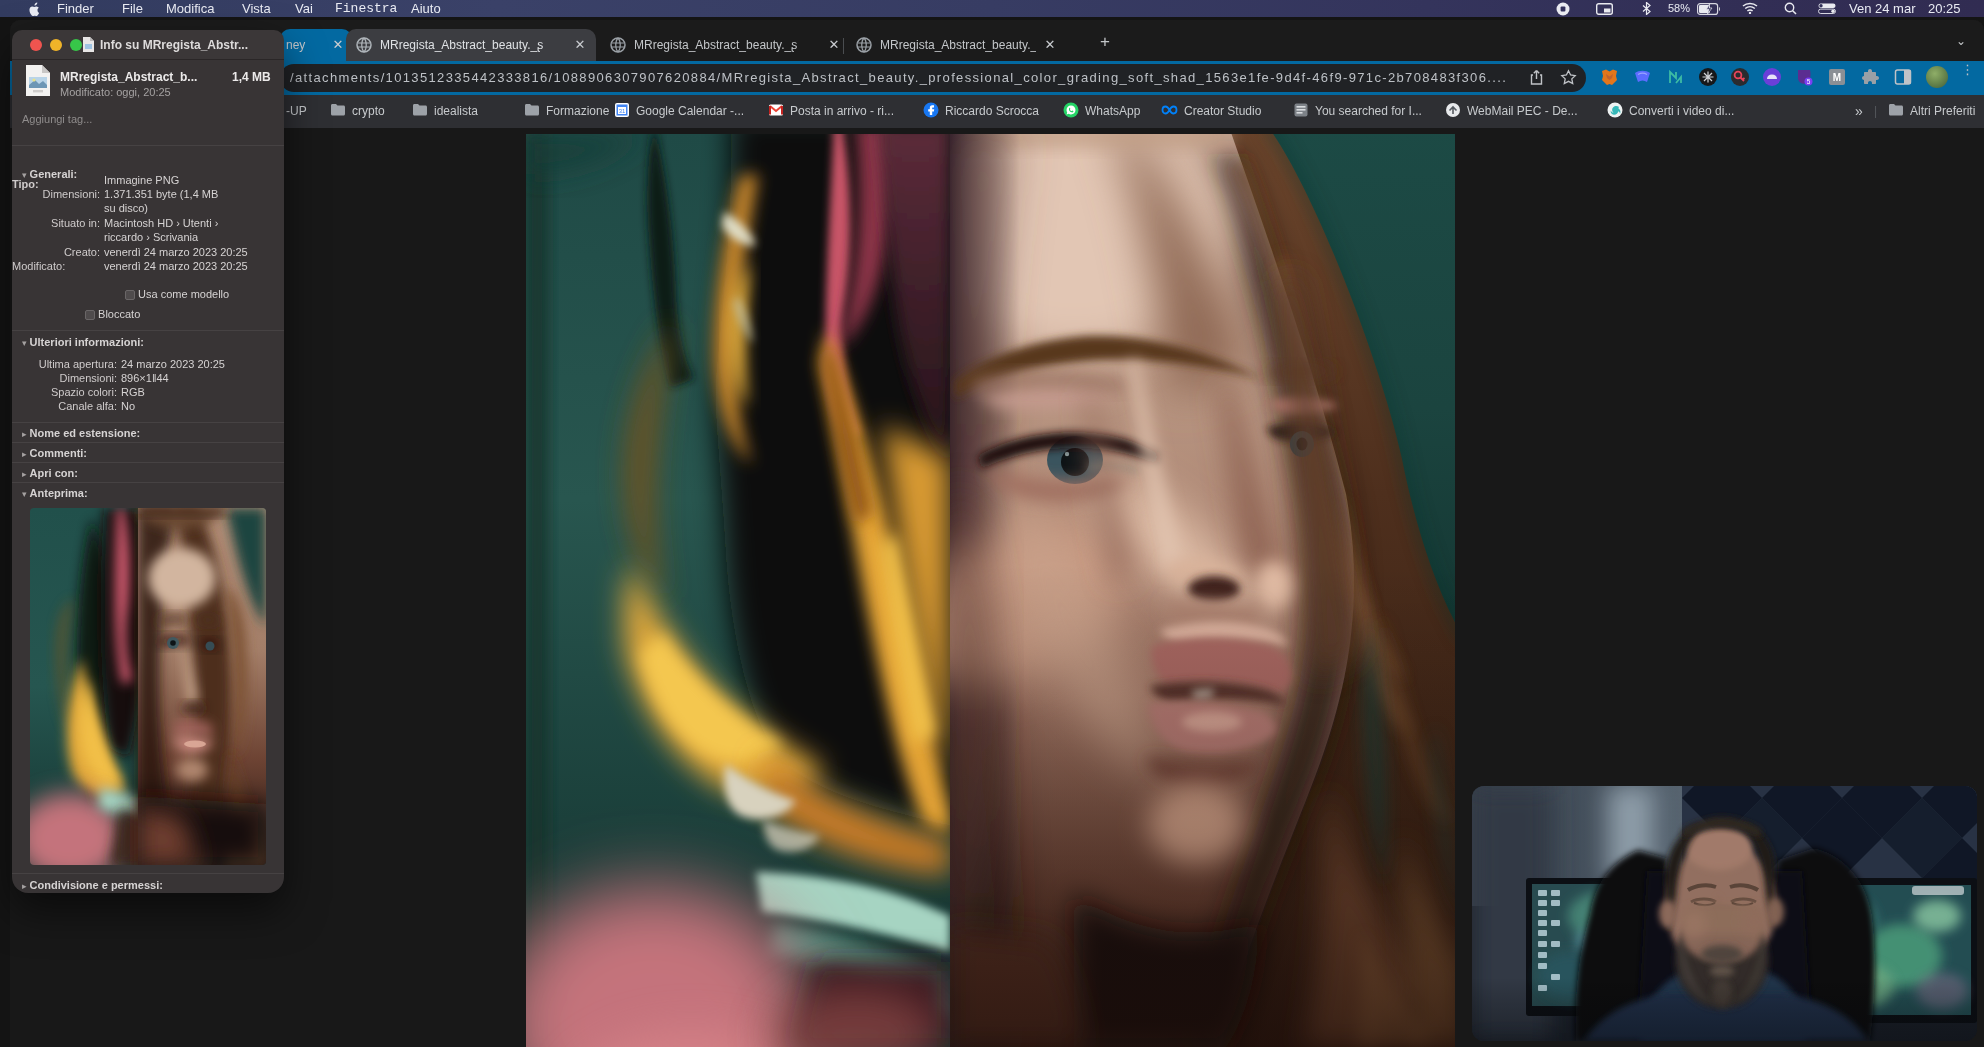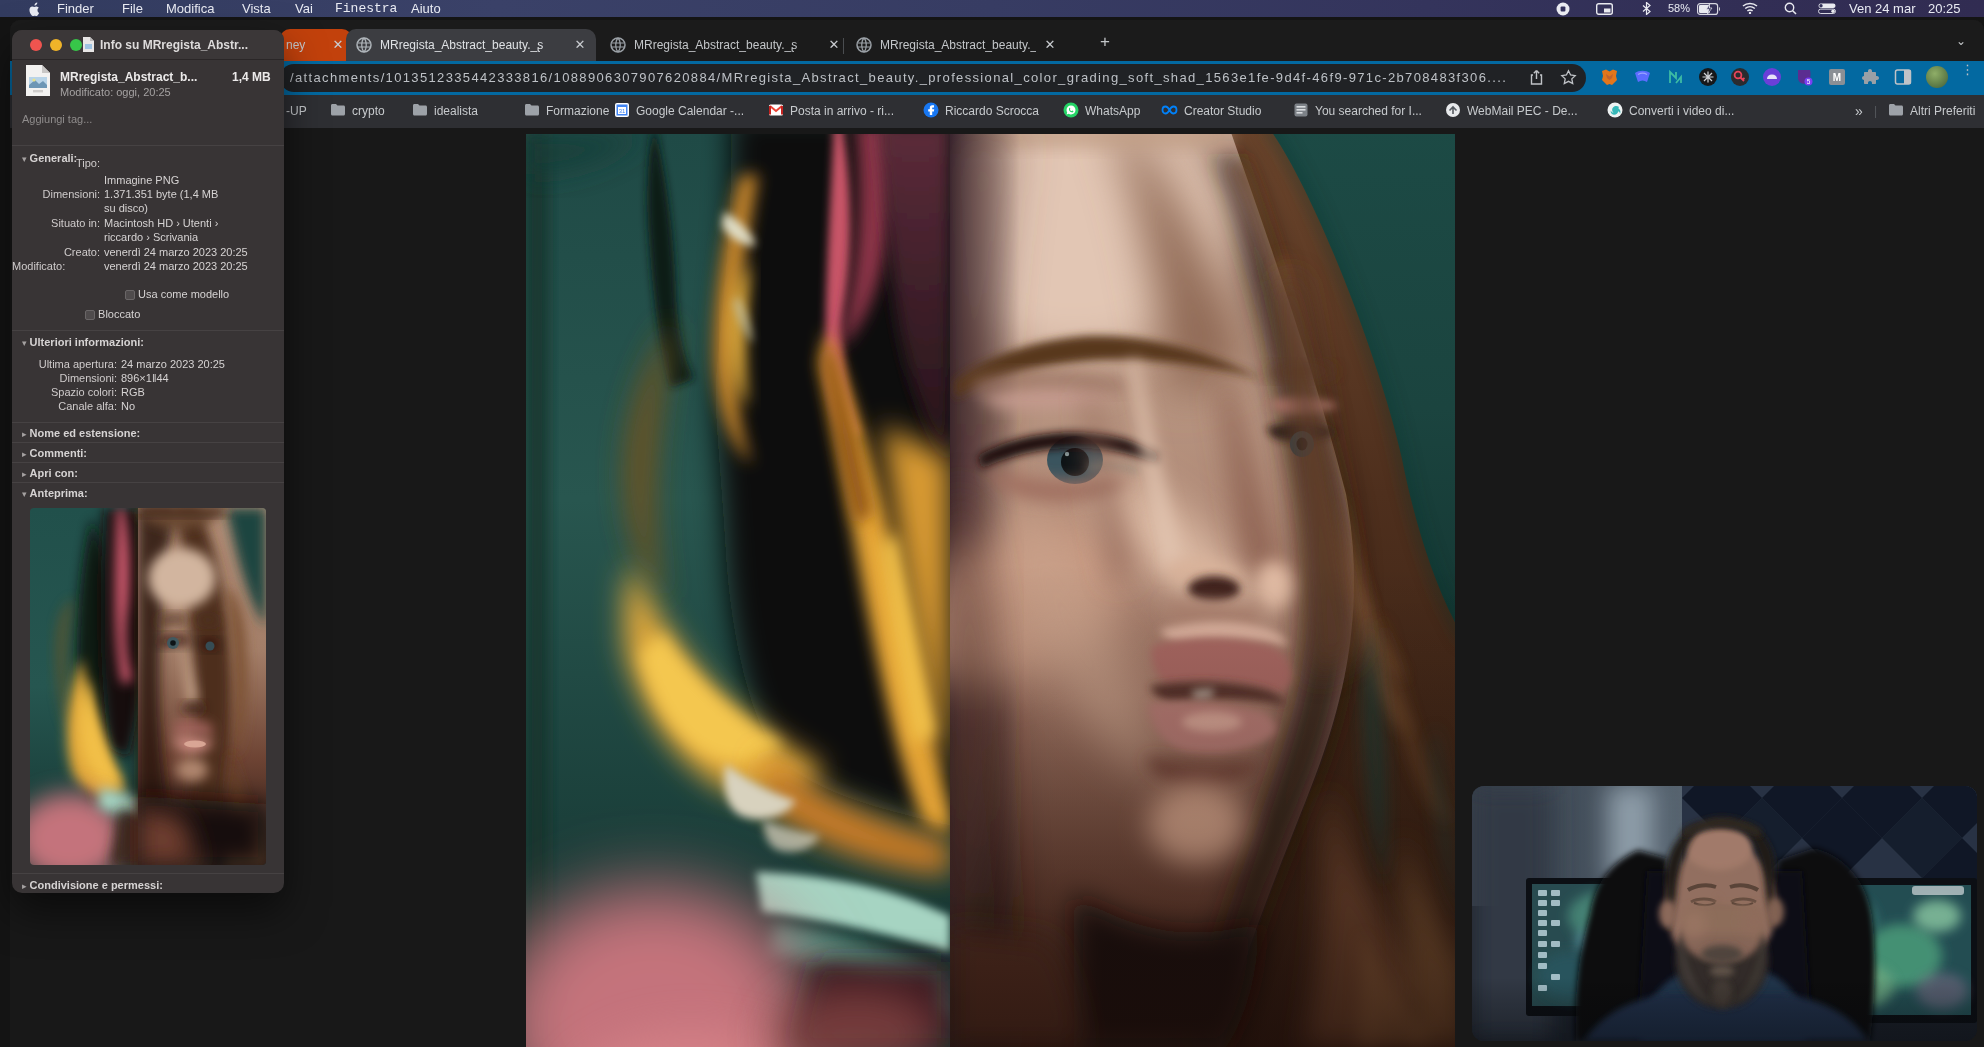--- a/index.html
+++ b/index.html
@@ -27,21 +27,21 @@
   #urlrow { position:absolute; top:41px; left:0; width:100%; height:34px; background:#0369a1; }
   #omnibox { position:absolute; top:3px; left:270px; width:1306px; height:28px; border-radius:14px; background:#202225;
      color:#bdc1c6; font-size:13px; line-height:28px; }
   #bookmarks { position:absolute; top:75px; left:0; width:100%; height:33px; background:#2e2f33; color:#c7cacd; font-size:12px;padding-left:42px; }
   .bm { position:absolute; top:0; height:33px; line-height:33px; white-space:nowrap; }
   .bm svg, .bm .bicon { vertical-align:-3px; margin-right:6px; }
   #viewport { position:absolute; top:108px; left:0; width:100%; height:919px; background:#181818; }
 
   
   #finder { position:absolute; top:30px; left:12px; width:272px; height:863px;
-    background:#383435; border-radius:10px; box-shadow:0 18px 40px rgba(0,0,0,.55);
+    background:#383435; border-radius:16px; box-shadow:0 18px 40px rgba(0,0,0,.55);
     color:#d6d3d3; font-size:11px; }
   #f-titlebar { position:absolute; top:0; left:0; width:100%; height:30px; background:#3b3738; border-radius:10px 10px 0 0; border-bottom:1px solid #2a2627;}
   .tl { position:absolute; top:9px; width:12px; height:12px; border-radius:50%; }
   #f-title { position:absolute; top:8px; left:88px; font-size:12px; font-weight:bold; color:#dddbdb; white-space:nowrap; }
   .f-sep { position:absolute; left:0px; width:272px; height:1px; background:#464243; }
   .f-row { position:absolute; white-space:nowrap; }
   .f-lab { color:#cfcbcb; }
   .f-chev { color:#a5a1a1; font-size:9px; }
 </style>
 </head>
@@ -92,21 +92,21 @@
         <circle cx="15" cy="8.3" r="1.7" fill="#e9eaf0"></circle>
       </svg>
     <div class="mb-item" style="left:1849px;">Ven 24 mar</div>
     <div class="mb-item" style="left:1928px;">20:25</div>
   </div>
 </div>
 
   <div id="chrome">
     <div id="tabstrip">
 
-      <div class="tab" style="left:270px;width:72px;background:#c2410c;">
+      <div class="tab" style="left:270px;width:72px;background:#0369a1;">
         <span class="ttl" style="left:6px;">ney</span>
         <span class="x" style="right:6px;">✕</span>
       </div>
       <div class="tab" style="left:336px;width:250px;background:#3c3d41;">
         <svg class="fav" viewBox="0 0 16 16">
           <circle cx="8" cy="8" r="7" fill="none" stroke="#aeb4b9" stroke-width="1.5"></circle>
           <path d="M2 6 L14 6 M2 10 L14 10 M8 1 C5 4 5 12 8 15 M8 1 C11 4 11 12 8 15" fill="none" stroke="#aeb4b9" stroke-width="1.2"></path>
         </svg>
         <span class="ttl" style="color:#dee1e4;">MRregista_Abstract_beauty._ʂ</span>
         <span class="x">✕</span>
@@ -465,22 +465,22 @@
       <path d="M4 20 L10 15 L14 19 L18 16 L22 20 L22 23 L4 23 Z" fill="#6d96b5"></path>
       <circle cx="9" cy="15" r="1.6" fill="#e8e28a"></circle>
       <rect x="8" y="25" width="10" height="2.4" fill="#cfcdcc"></rect>
     </svg>
     <div class="f-row" style="left:48px;top:40px;font-size:12px;font-weight:bold;color:#eceaea;">MRregista_Abstract_b...</div>
     <div class="f-row" style="left:220px;top:40px;font-size:12px;font-weight:bold;color:#eceaea;">1,4 MB</div>
     <div class="f-row" style="left:48px;top:56px;color:#a5a2a2;">Modificato: oggi, 20:25</div>
     <div class="f-row" style="left:10px;top:83px;color:#8f8c8c;">Aggiungi tag...</div>
     <div class="f-sep" style="top:115px;"></div>
 
-    <div class="f-row" style="left:10px;top:122px;"><span class="f-chev">▾</span>&nbsp;<b>Generali:</b></div>
-    <div class="f-row" style="left:0;top:127px;width:88px;text-align:right;"><span class="f-lab">Tipo:</span></div>
+    <div class="f-row" style="left:10px;top:138px;"><span class="f-chev">▾</span>&nbsp;<b>Generali:</b></div>
+    <div class="f-row" style="left:0;top:148px;width:88px;font-weight:bold;"><span class="f-lab">Tipo:</span></div>
     <div class="f-row" style="left:92px;top:144px;">Immagine PNG</div>
     <div class="f-row" style="left:0;top:158px;width:88px;text-align:right;"><span class="f-lab">Dimensioni:</span></div>
     <div class="f-row" style="left:92px;top:158px;">1.371.351 byte (1,4 MB</div>
     <div class="f-row" style="left:92px;top:172px;">su disco)</div>
     <div class="f-row" style="left:0;top:187px;width:88px;text-align:right;"><span class="f-lab">Situato in:</span></div>
     <div class="f-row" style="left:92px;top:187px;">Macintosh HD › Utenti ›</div>
     <div class="f-row" style="left:92px;top:201px;">riccardo › Scrivania</div>
     <div class="f-row" style="left:0;top:216px;width:88px;text-align:right;"><span class="f-lab">Creato:</span></div>
     <div class="f-row" style="left:92px;top:216px;">venerdì 24 marzo 2023 20:25</div>
     <div class="f-row" style="left:0;top:230px;width:88px;text-align:left;"><span class="f-lab">Modificato:</span></div>

